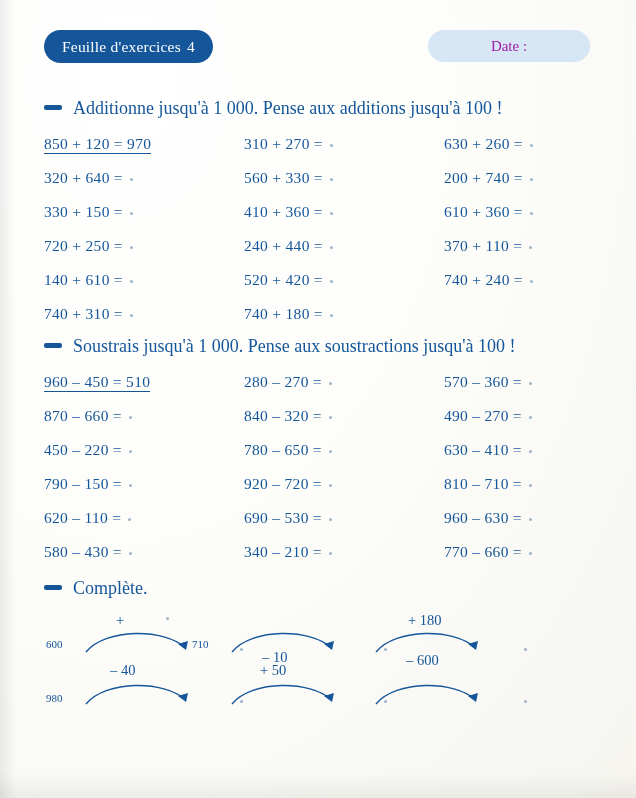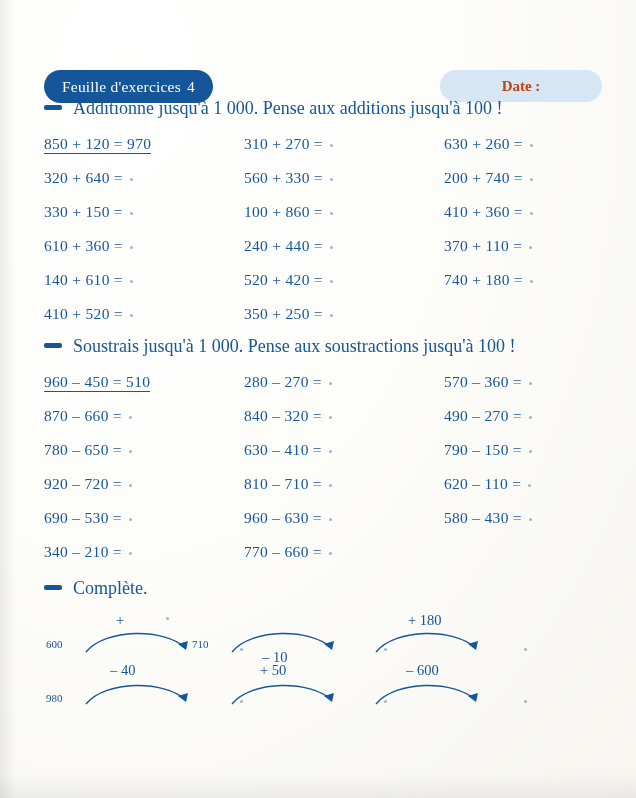--- a/index.html
+++ b/index.html
@@ -31,23 +31,22 @@
     position: absolute;
     left: 0; right: 0; bottom: 0; height: 26px;
     background: linear-gradient(to top, rgba(0,0,0,0.055), rgba(0,0,0,0));
     pointer-events: none;
   }
   
   .header {
     position: absolute;
     top: 30px;
     left: 44px;
-    right: 16px;
+    right: 28px;
     height: 34px;
-    margin-top: 40px;
   }
   .tag {
     position: absolute;
     left: 0;
     top: 0;
     background: #15569a;
     color: #ffffff;
     border-radius: 17px;
     height: 33px;
     line-height: 33px;
@@ -62,24 +61,23 @@
   }
   .date-box {
     position: absolute;
     right: 18px;
     top: 0;
     width: 162px;
     height: 32px;
     line-height: 32px;
     background: #d6e6f5;
     border-radius: 16px;
-    color: #c2410c;
+    color: #a21caf;
     font-size: 15px;
     text-align: center;
-    font-weight: bold;
   }
 
   
   .section-title {
     position: absolute;
     font-size: 18px;
     color: #15569a;
     white-space: nowrap;
   }
   .dash {
@@ -179,48 +177,49 @@
   <div class="grid" style="top:128px;">
     <div class="cell"><span class="u">850 + 120 = 970</span></div>
     <div class="cell"><span>310 + 270 =</span><span class="dot"></span></div>
     <div class="cell"><span>630 + 260 =</span><span class="dot"></span></div>
 
     <div class="cell"><span>320 + 640 =</span><span class="dot"></span></div>
     <div class="cell"><span>560 + 330 =</span><span class="dot"></span></div>
     <div class="cell"><span>200 + 740 =</span><span class="dot"></span></div>
 
     <div class="cell"><span>330 + 150 =</span><span class="dot"></span></div>
-    <div class="cell"><span>100 + 860 =</span><span class="dot"></span></div>
     <div class="cell"><span>410 + 360 =</span><span class="dot"></span></div>
 
     <div class="cell"><span>610 + 360 =</span><span class="dot"></span></div>
+    <div class="cell"><span>720 + 250 =</span><span class="dot"></span></div>
     <div class="cell"><span>240 + 440 =</span><span class="dot"></span></div>
 
     <div class="cell"><span>370 + 110 =</span><span class="dot"></span></div>
     <div class="cell"><span>140 + 610 =</span><span class="dot"></span></div>
     <div class="cell"><span>520 + 420 =</span><span class="dot"></span></div>
 
+    <div class="cell"><span>740 + 240 =</span><span class="dot"></span></div>
+    <div class="cell"><span>740 + 310 =</span><span class="dot"></span></div>
     <div class="cell"><span>740 + 180 =</span><span class="dot"></span></div>
-    <div class="cell"><span>410 + 520 =</span><span class="dot"></span></div>
-    <div class="cell"><span>350 + 250 =</span><span class="dot"></span></div>
   </div>
 
   <div class="section-title" style="top:336px; left:44px;">
     <span class="dash"></span><span>Soustrais jusqu'à 1 000. Pense aux soustractions jusqu'à 100 !</span>
   </div>
 
   <div class="grid" style="top:366px;">
     <div class="cell"><span class="u">960 – 450 = 510</span></div>
     <div class="cell"><span>280 – 270 =</span><span class="dot"></span></div>
     <div class="cell"><span>570 – 360 =</span><span class="dot"></span></div>
 
     <div class="cell"><span>870 – 660 =</span><span class="dot"></span></div>
     <div class="cell"><span>840 – 320 =</span><span class="dot"></span></div>
     <div class="cell"><span>490 – 270 =</span><span class="dot"></span></div>
 
+    <div class="cell"><span>450 – 220 =</span><span class="dot"></span></div>
     <div class="cell"><span>780 – 650 =</span><span class="dot"></span></div>
     <div class="cell"><span>630 – 410 =</span><span class="dot"></span></div>
 
     <div class="cell"><span>790 – 150 =</span><span class="dot"></span></div>
     <div class="cell"><span>920 – 720 =</span><span class="dot"></span></div>
     <div class="cell"><span>810 – 710 =</span><span class="dot"></span></div>
 
     <div class="cell"><span>620 – 110 =</span><span class="dot"></span></div>
     <div class="cell"><span>690 – 530 =</span><span class="dot"></span></div>
     <div class="cell"><span>960 – 630 =</span><span class="dot"></span></div>
@@ -239,21 +238,21 @@
     <div class="chain-label" style="left:2px; top:38px;">600</div>
     <div class="chain-label" style="left:2px; top:92px;">980</div>
     <div class="chain-label" style="left:148px; top:38px;">710</div>
 
     <div class="op-label" style="left:72px; top:12px;">+</div>
     <div class="op-label" style="left:218px; top:12px;margin-top:37px;">– 10</div>
     <div class="op-label" style="left:364px; top:12px;">+ 180</div>
 
     <div class="op-label" style="left:66px; top:62px;font-family:Liberation Serif, serif;">– 40</div>
     <div class="op-label" style="left:216px; top:62px;">+ 50</div>
-    <div class="op-label" style="left:362px; top:62px;text-align:center;">– 600</div>
+    <div class="op-label" style="left:362px; top:52px;text-align:center;">– 600</div>
 
     <div style="position:absolute; left:122px; top:17px; width:3px; height:3px; border-radius:50%; background:#9fb4c7;"></div>
     <div style="position:absolute; left:196px; top:48px; width:3px; height:3px; border-radius:50%; background:#9fb4c7;"></div>
     <div style="position:absolute; left:340px; top:48px; width:3px; height:3px; border-radius:50%; background:#9fb4c7;"></div>
     <div style="position:absolute; left:480px; top:48px; width:3px; height:3px; border-radius:50%; background:#9fb4c7;"></div>
     <div style="position:absolute; left:196px; top:100px; width:3px; height:3px; border-radius:50%; background:#9fb4c7;"></div>
     <div style="position:absolute; left:340px; top:100px; width:3px; height:3px; border-radius:50%; background:#9fb4c7;"></div>
     <div style="position:absolute; left:480px; top:100px; width:3px; height:3px; border-radius:50%; background:#9fb4c7;"></div>
 
     <svg class="arrow" style="left:40px; top:26px;" width="110" height="30" viewBox="0 0 110 30">

